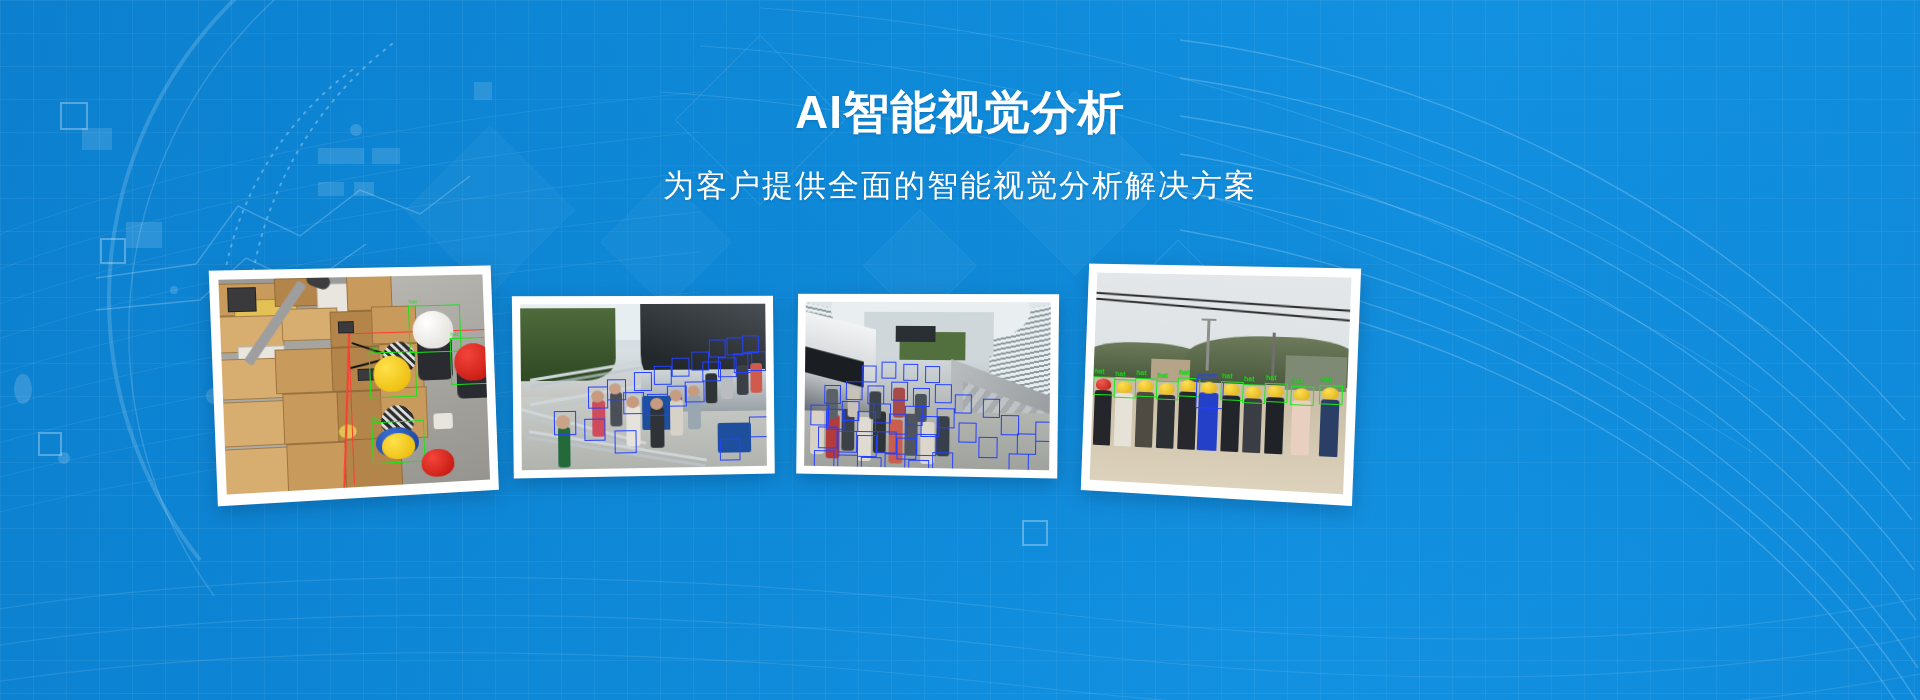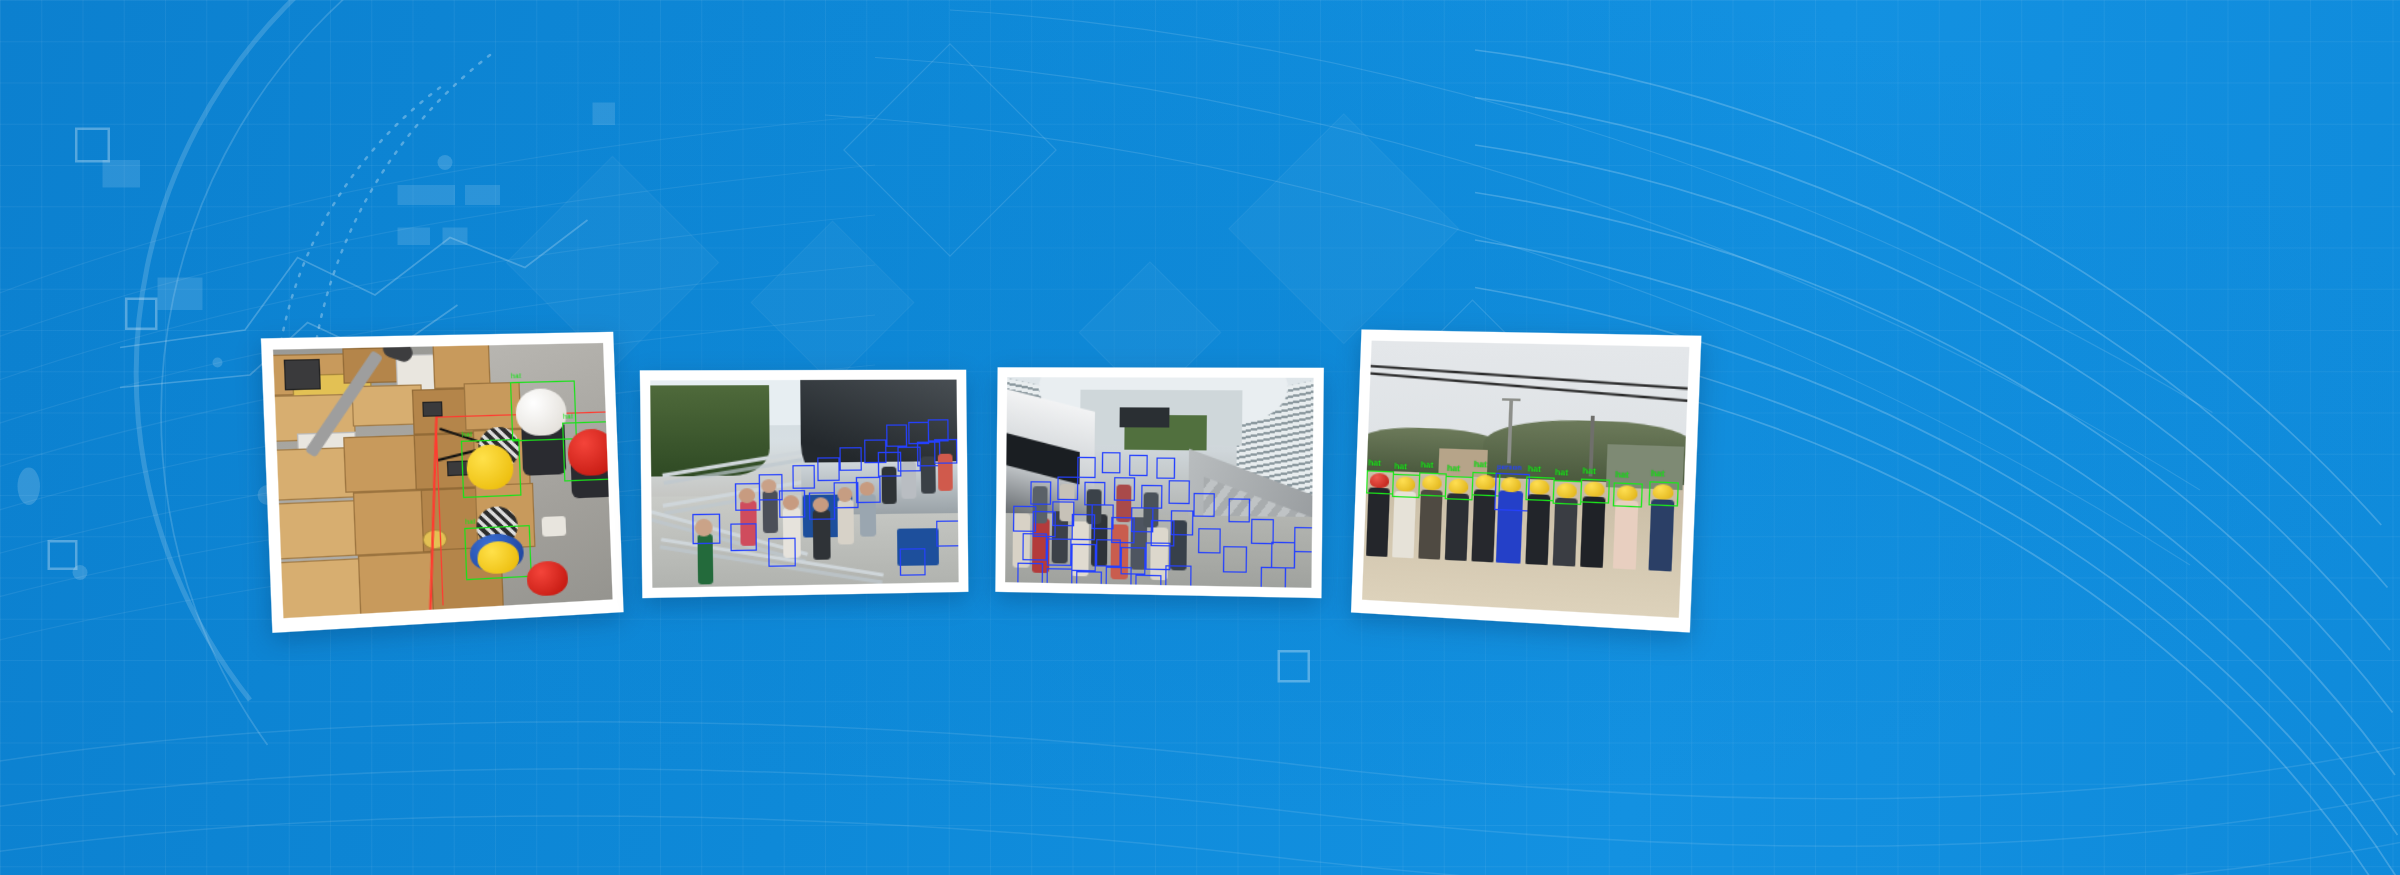--- a/index.html
+++ b/index.html
@@ -225,20 +225,24 @@
     <div class="sqf" style="left:354px; top:182px; width:20px; height:14px;"></div>
     <div class="sq" style="left:1022px;top:520px; width:22px; height:22px;"></div>
     <div class="sqf" style="left:474px; top:82px;  width:18px; height:18px;"></div>
     <div class="dot" style="left:350px; top:124px; width:12px; height:12px;"></div>
     <div class="dot" style="left:14px;  top:374px; width:18px; height:30px;border-radius:50%;"></div>
     <div class="dot" style="left:58px;  top:452px; width:12px; height:12px;"></div>
     <div class="dot" style="left:206px; top:388px; width:16px; height:16px;"></div>
     <div class="dot" style="left:170px; top:286px; width:8px;  height:8px;"></div>
   </div>
 
+  <div class="headings">
+    <h1 class="title">AI智能视觉分析</h1>
+    <p class="subtitle">为客户提供全面的智能视觉分析解决方案</p>
+  </div>
 
   <div class="photos">
 
     <div class="photo" id="photo-1">
       <div class="frame-pad">
         <div class="sc1">
           <div class="wh-floor"></div>
 
           <div class="box" style="left:-4px; top:4px;   width:58px;height:30px;"></div>
           <div class="box y" style="left:14px; top:20px;  width:60px;height:20px;"></div>

